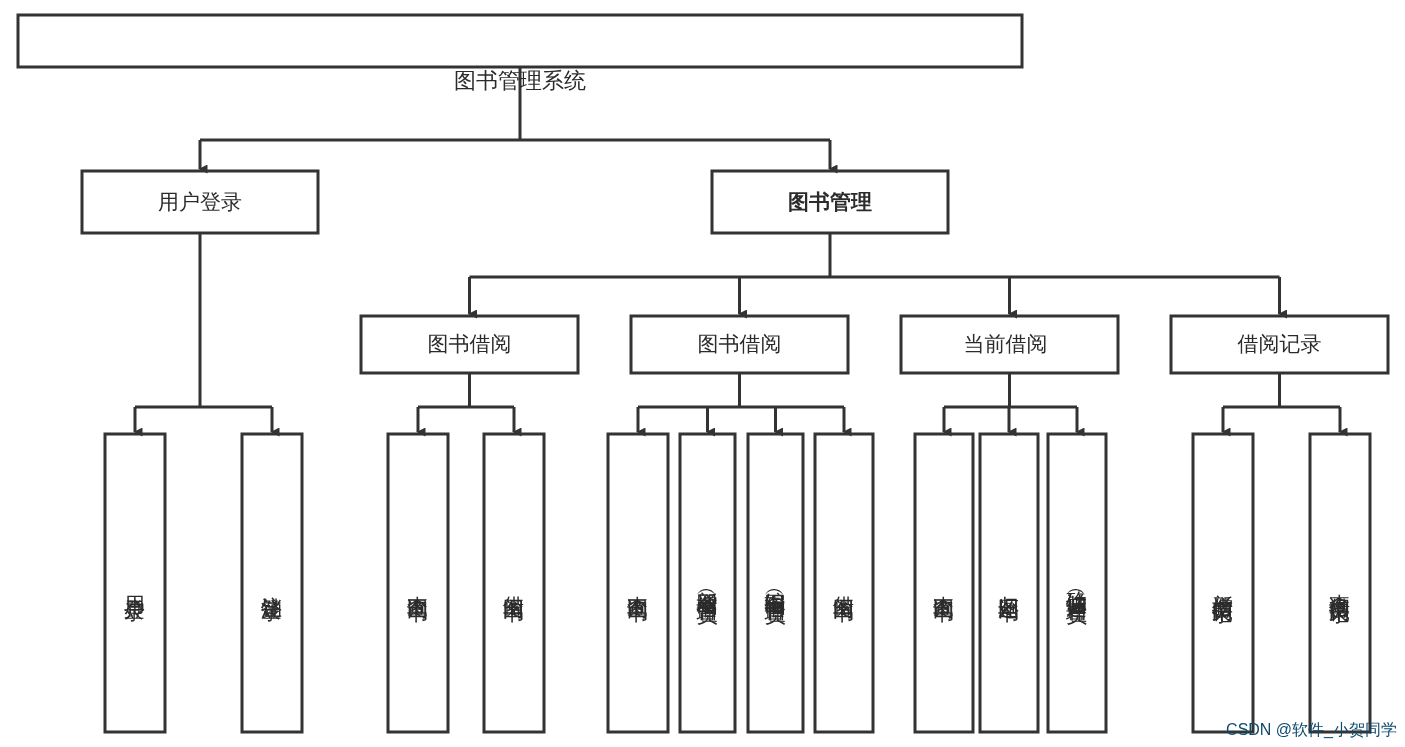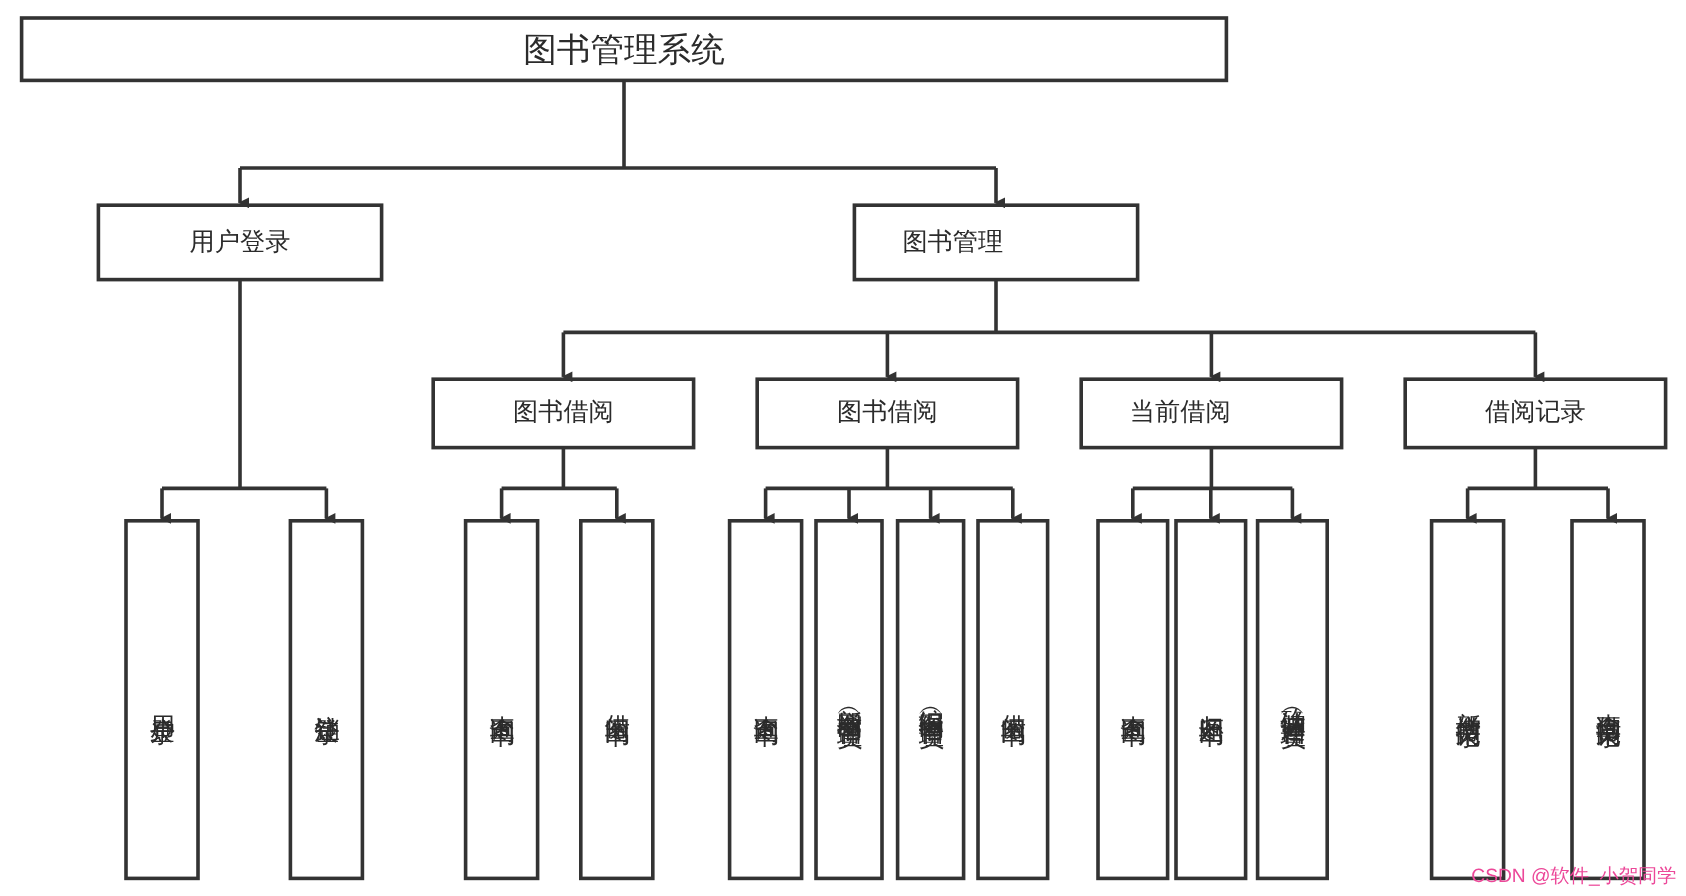--- a/index.html
+++ b/index.html
@@ -54,28 +54,29 @@
     line-height: 1.25;
   }
   .node-label.vert {
     writing-mode: vertical-rl;
     text-orientation: upright;
     font-size: 21px;
     letter-spacing: 2px;
     line-height: 1.1;
   }
   .node-label.root {
-    font-size: 28px;
+    font-size: 22px;
+    margin-top: 40px;
   }
   .watermark {
     position: absolute;
     right: 8px;
     bottom: 6px;
     font-size: 16px;
-    color: #ec4899;
+    color: #0c4a6e;
     font-family: "Liberation Sans", "DejaVu Sans", sans-serif;
     white-space: nowrap;
   }
 </style>
 </head>
 <body>
 
 <div id="canvas">
 
   <svg class="diagram" viewBox="0 0 1405 747">
@@ -140,24 +141,24 @@
         <line x1="1279.5" y1="373" x2="1279.5" y2="407" class="connector"></line>
         <line x1="1223" y1="407" x2="1340" y2="407" class="connector"></line>
         <line x1="1223" y1="407" x2="1223" y2="432" class="connector" marker-end="url(#arrow)"></line>
         <line x1="1340" y1="407" x2="1340" y2="432" class="connector" marker-end="url(#arrow)"></line>
       </g>
   </svg>
 
   <div id="labels">
       <div class="node-label horiz root" style="left: 18px; top: 15px; width: 1004px; height: 52px;">图书管理系统</div>
       <div class="node-label horiz" style="left: 82px; top: 171px; width: 236px; height: 62px;">用户登录</div>
-      <div class="node-label horiz" style="left: 676px; top: 171px; width: 236px; height: 62px;">图书管理</div>
+      <div class="node-label horiz" style="left: 712px; top: 171px; width: 236px; height: 62px; font-weight: bold;">图书管理</div>
       <div class="node-label horiz" style="left: 361px; top: 316px; width: 217px; height: 57px;">图书借阅</div>
       <div class="node-label horiz" style="left: 631px; top: 316px; width: 217px; height: 57px;">图书借阅</div>
-      <div class="node-label horiz" style="left: 875px; top: 316px; width: 217px; height: 57px;">当前借阅</div>
+      <div class="node-label horiz" style="left: 897px; top: 316px; width: 217px; height: 57px;">当前借阅</div>
       <div class="node-label horiz" style="left: 1171px; top: 316px; width: 217px; height: 57px; border-radius: 26px;">借阅记录</div>
       <div class="node-label vert" style="left: 105px; top: 434px; width: 60px; height: 298px;">用户登录</div>
       <div class="node-label vert" style="left: 242px; top: 434px; width: 60px; height: 298px;">注销登录</div>
       <div class="node-label vert" style="left: 388px; top: 434px; width: 60px; height: 298px;">查询图书</div>
       <div class="node-label vert" style="left: 484px; top: 434px; width: 60px; height: 298px;">借阅图书</div>
       <div class="node-label vert" style="left: 608px; top: 434px; width: 60px; height: 298px;">查询图书</div>
       <div class="node-label vert" style="left: 680px; top: 434px; width: 55px; height: 298px;">新增图书（管理员）</div>
       <div class="node-label vert" style="left: 748px; top: 434px; width: 55px; height: 298px;">编辑图书（管理员）</div>
       <div class="node-label vert" style="left: 815px; top: 434px; width: 58px; height: 298px;">借阅图书</div>
       <div class="node-label vert" style="left: 915px; top: 434px; width: 58px; height: 298px;">查询图书</div>

